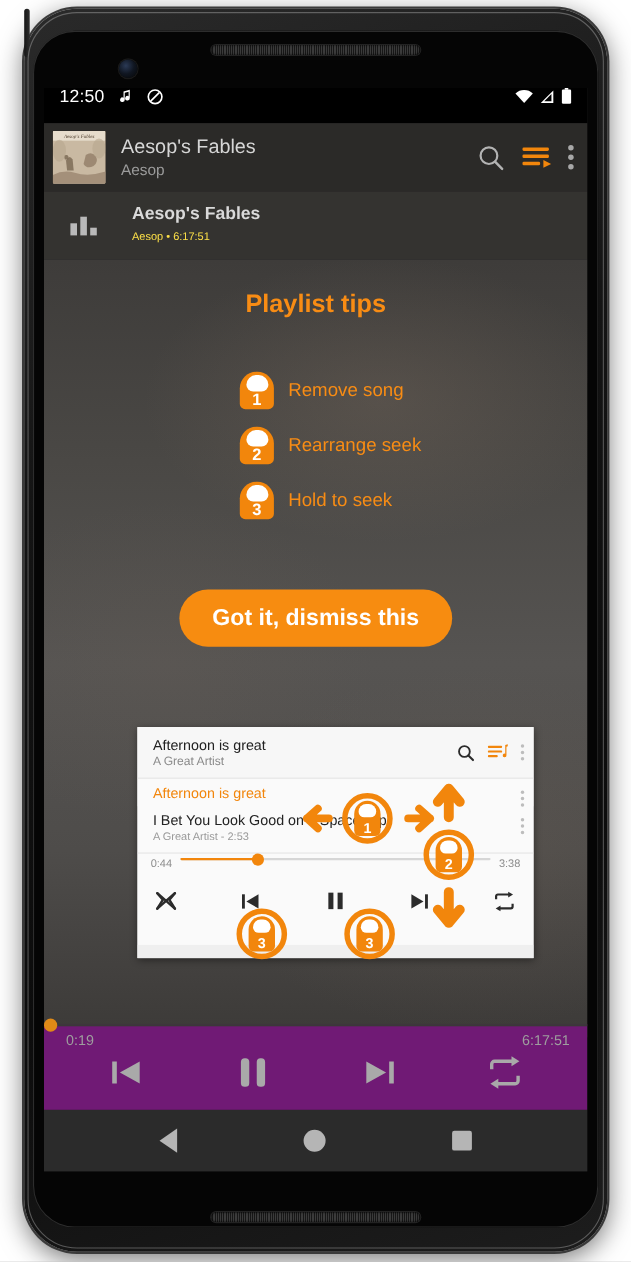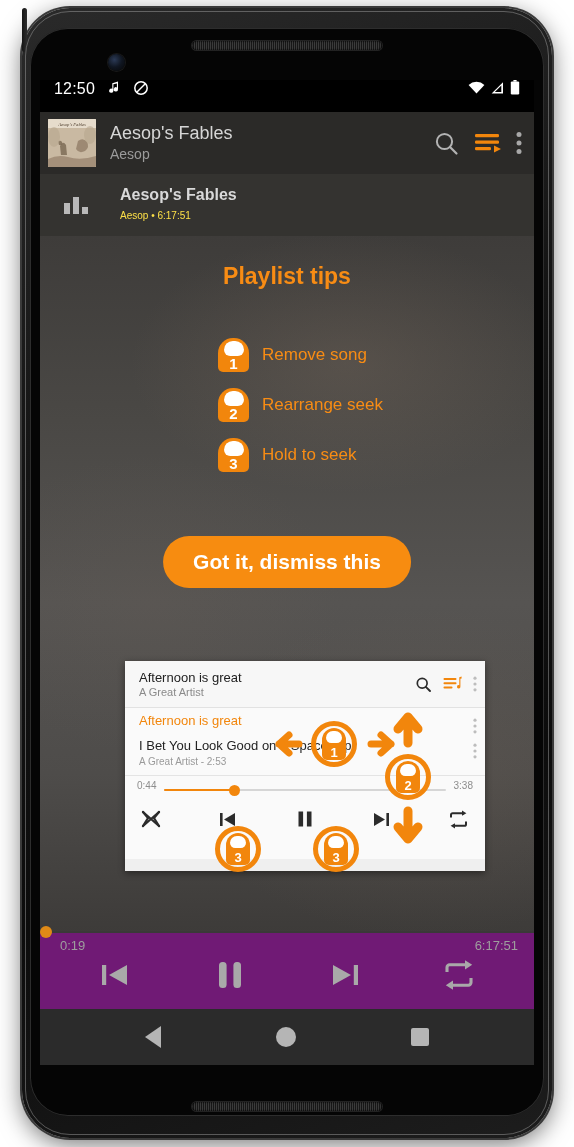--- a/index.html
+++ b/index.html
@@ -144,21 +144,21 @@
   #demo-header-subtitle{font-size:11px;color:#8a8a8a;line-height:13px;margin-top:1px;}
   .demo-hicon{margin-left:11px;flex:none;display:flex;align-items:center;}
 
   .demo-track{padding:5px 14px 4px 14px;position:relative;}
   #demo-track-1{background:#fafafa;}
   #demo-track-1 .tr-title{color:#F2860C;}
   .tr-title{font-size:13px;color:#232323;line-height:16px;white-space:nowrap;}
   .tr-meta{font-size:10px;color:#9a9a9a;line-height:13px;margin-top:1px;}
   #demo-divider{height:1px;background:#e4e4e4;margin:3px 0 0 0;}
 
-  #demo-seek-row{display:flex;align-items:flex-end;padding:4px 12px 2px 12px;gap:8px;}
+  #demo-seek-row{display:flex;align-items:flex-start;padding:4px 12px 2px 12px;gap:8px;}
   .seek-time{font-size:10px;color:#8d8d8d;flex:none;}
   #demo-seek-track{
     flex:1;height:2px;background:#d6d6d6;position:relative;border-radius:2px;
   }
   #demo-seek-fill{position:absolute;left:0;top:0;height:2px;background:#F2860C;border-radius:2px;}
   #demo-seek-thumb{
     position:absolute;top:50%;width:11px;height:11px;margin-top:-5.5px;margin-left:-5.5px;
     background:#F2860C;border-radius:50%;
   }
   #demo-controls{

